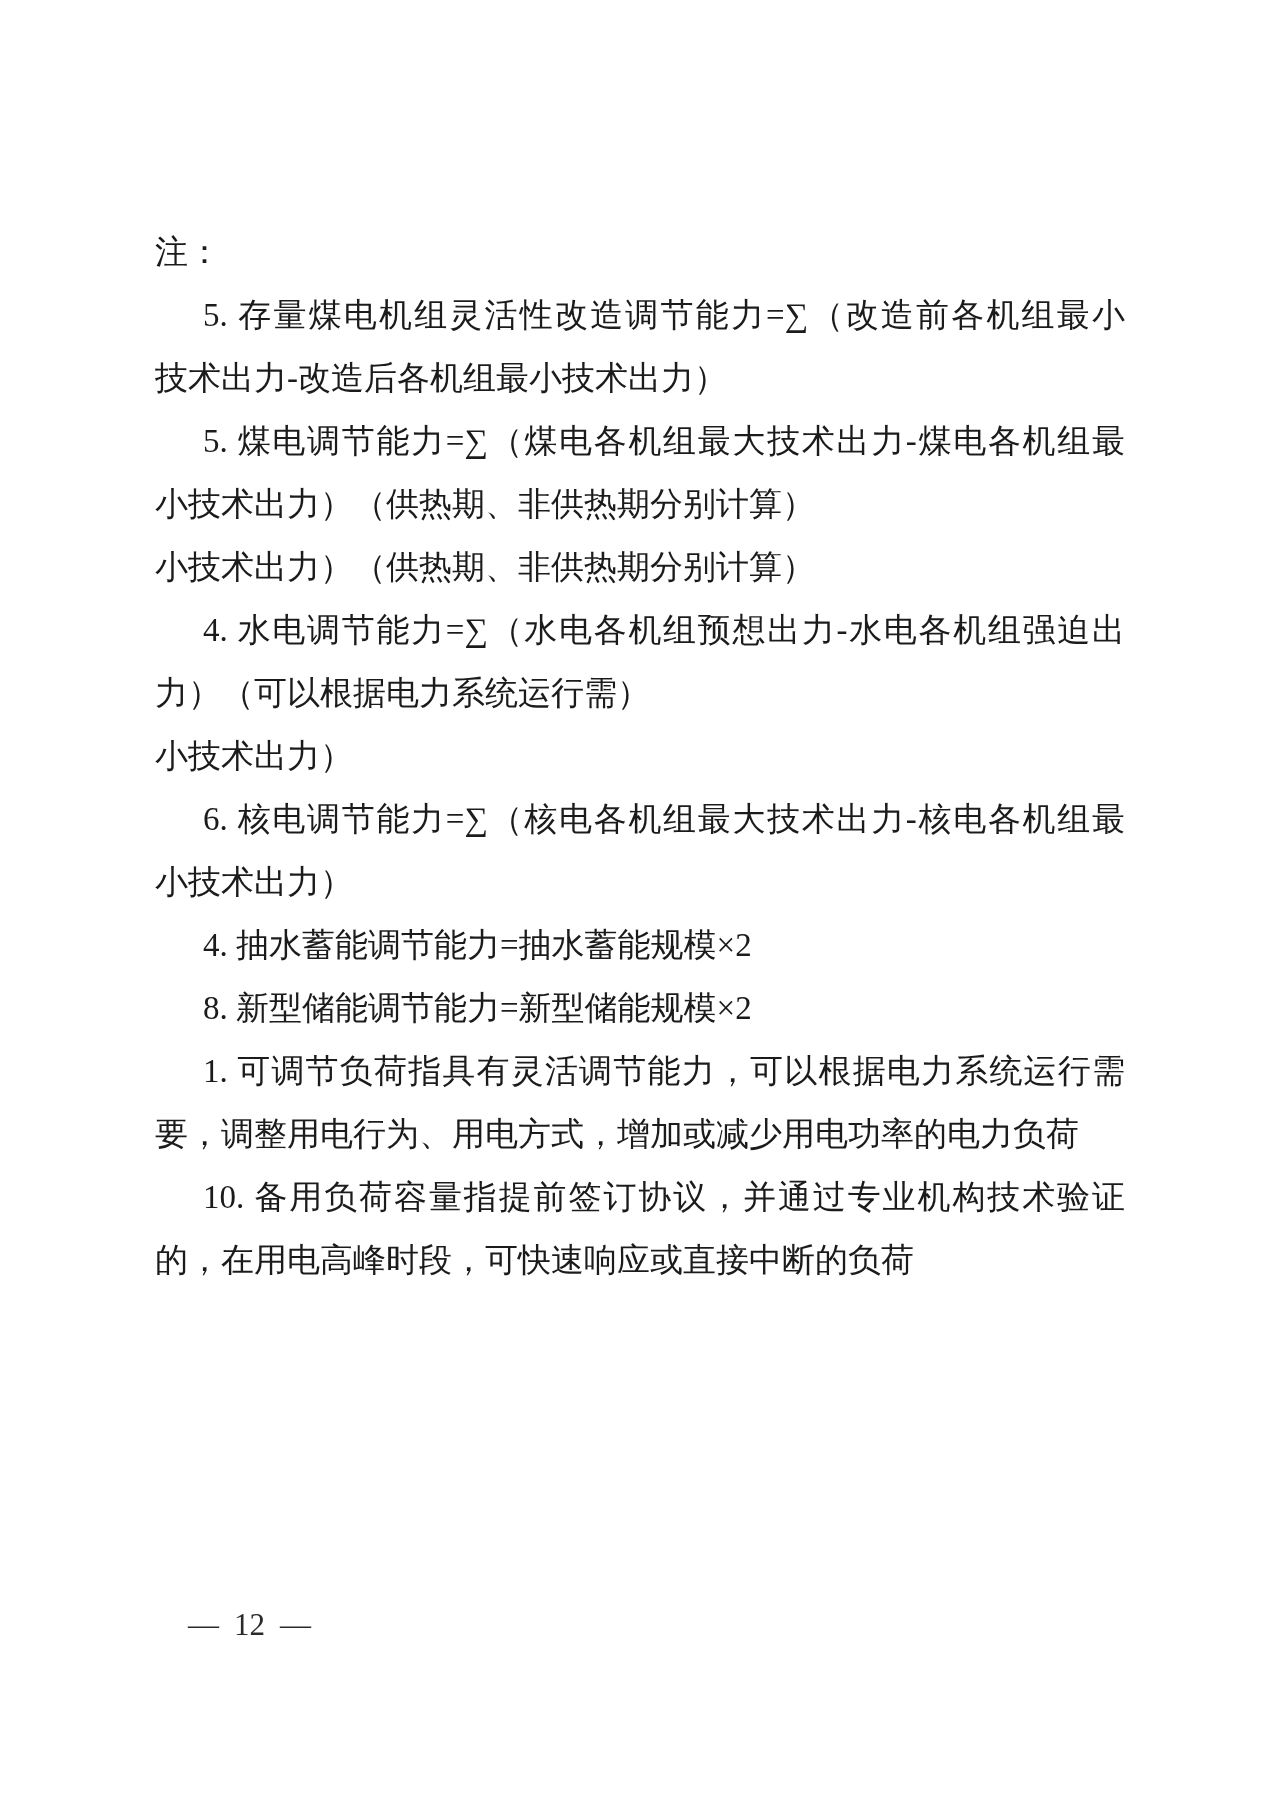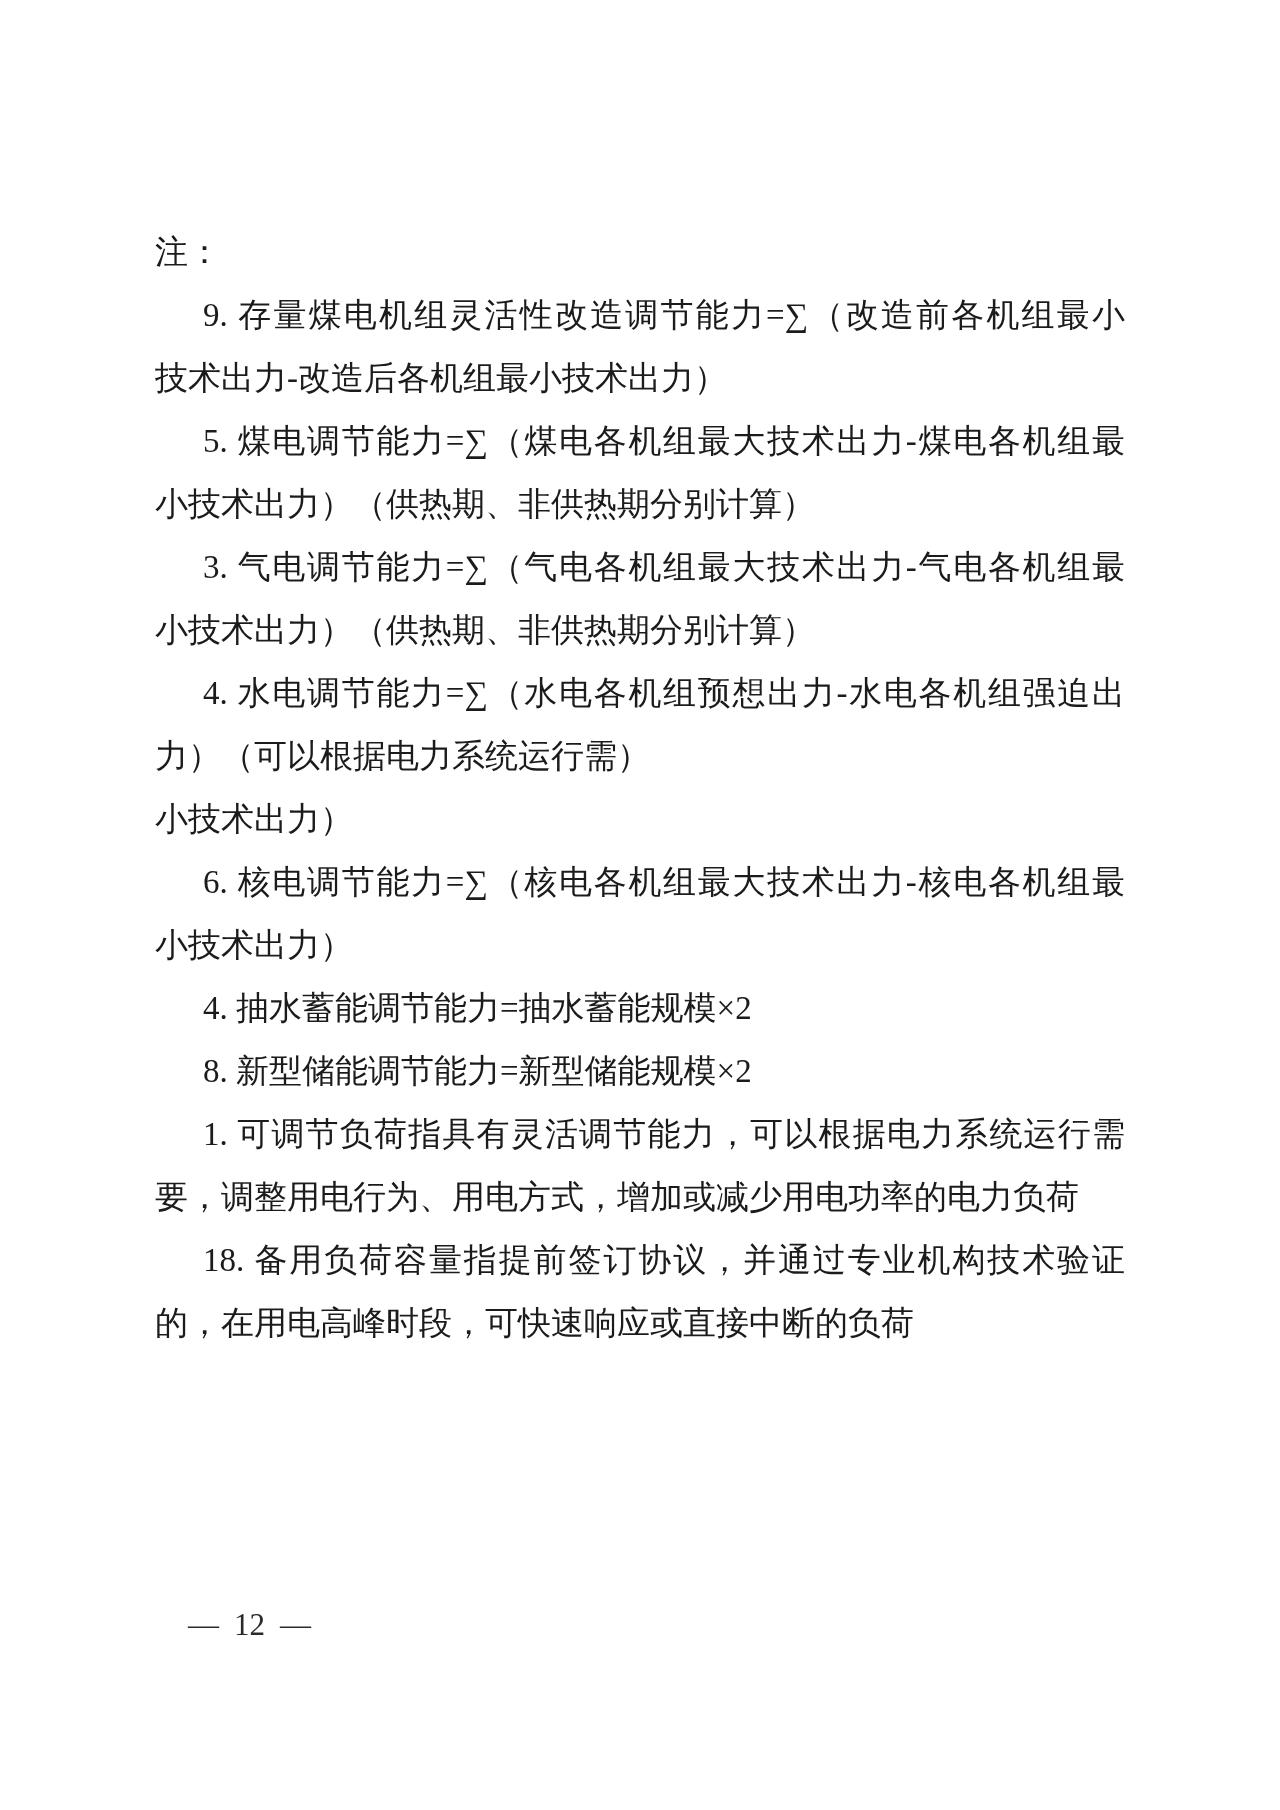--- a/index.html
+++ b/index.html
@@ -48,36 +48,35 @@
     color: #2a2a2a;
   }
 </style>
 </head>
 <body>
 
 <div class="page">
 
   <div class="text-block">
       <div class="line">注：</div>
-      <div class="line justify indent">9. 存量煤电机组灵活性改造调节能力=∑（改造前各机组最小</div>
+      <div class="line justify indent">5. 存量煤电机组灵活性改造调节能力=∑（改造前各机组最小</div>
       <div class="line">技术出力-改造后各机组最小技术出力）</div>
       <div class="line justify indent">5. 煤电调节能力=∑（煤电各机组最大技术出力-煤电各机组最</div>
       <div class="line">小技术出力）（供热期、非供热期分别计算）</div>
-      <div class="line justify indent">3. 气电调节能力=∑（气电各机组最大技术出力-气电各机组最</div>
       <div class="line">小技术出力）（供热期、非供热期分别计算）</div>
       <div class="line justify indent">4. 水电调节能力=∑（水电各机组预想出力-水电各机组强迫出</div>
       <div class="line">力）（可以根据电力系统运行需）</div>
       <div class="line">小技术出力）</div>
       <div class="line justify indent">6. 核电调节能力=∑（核电各机组最大技术出力-核电各机组最</div>
       <div class="line">小技术出力）</div>
       <div class="line indent">4. 抽水蓄能调节能力=抽水蓄能规模×2</div>
       <div class="line indent">8. 新型储能调节能力=新型储能规模×2</div>
       <div class="line justify indent">1. 可调节负荷指具有灵活调节能力，可以根据电力系统运行需</div>
       <div class="line">要，调整用电行为、用电方式，增加或减少用电功率的电力负荷</div>
-      <div class="line justify indent">18. 备用负荷容量指提前签订协议，并通过专业机构技术验证</div>
+      <div class="line justify indent">10. 备用负荷容量指提前签订协议，并通过专业机构技术验证</div>
       <div class="line">的，在用电高峰时段，可快速响应或直接中断的负荷</div>
     </div>
 
   <div class="footer">
     <span>—</span>
     <span>12</span>
     <span>—</span>
   </div>
 
 </div>

